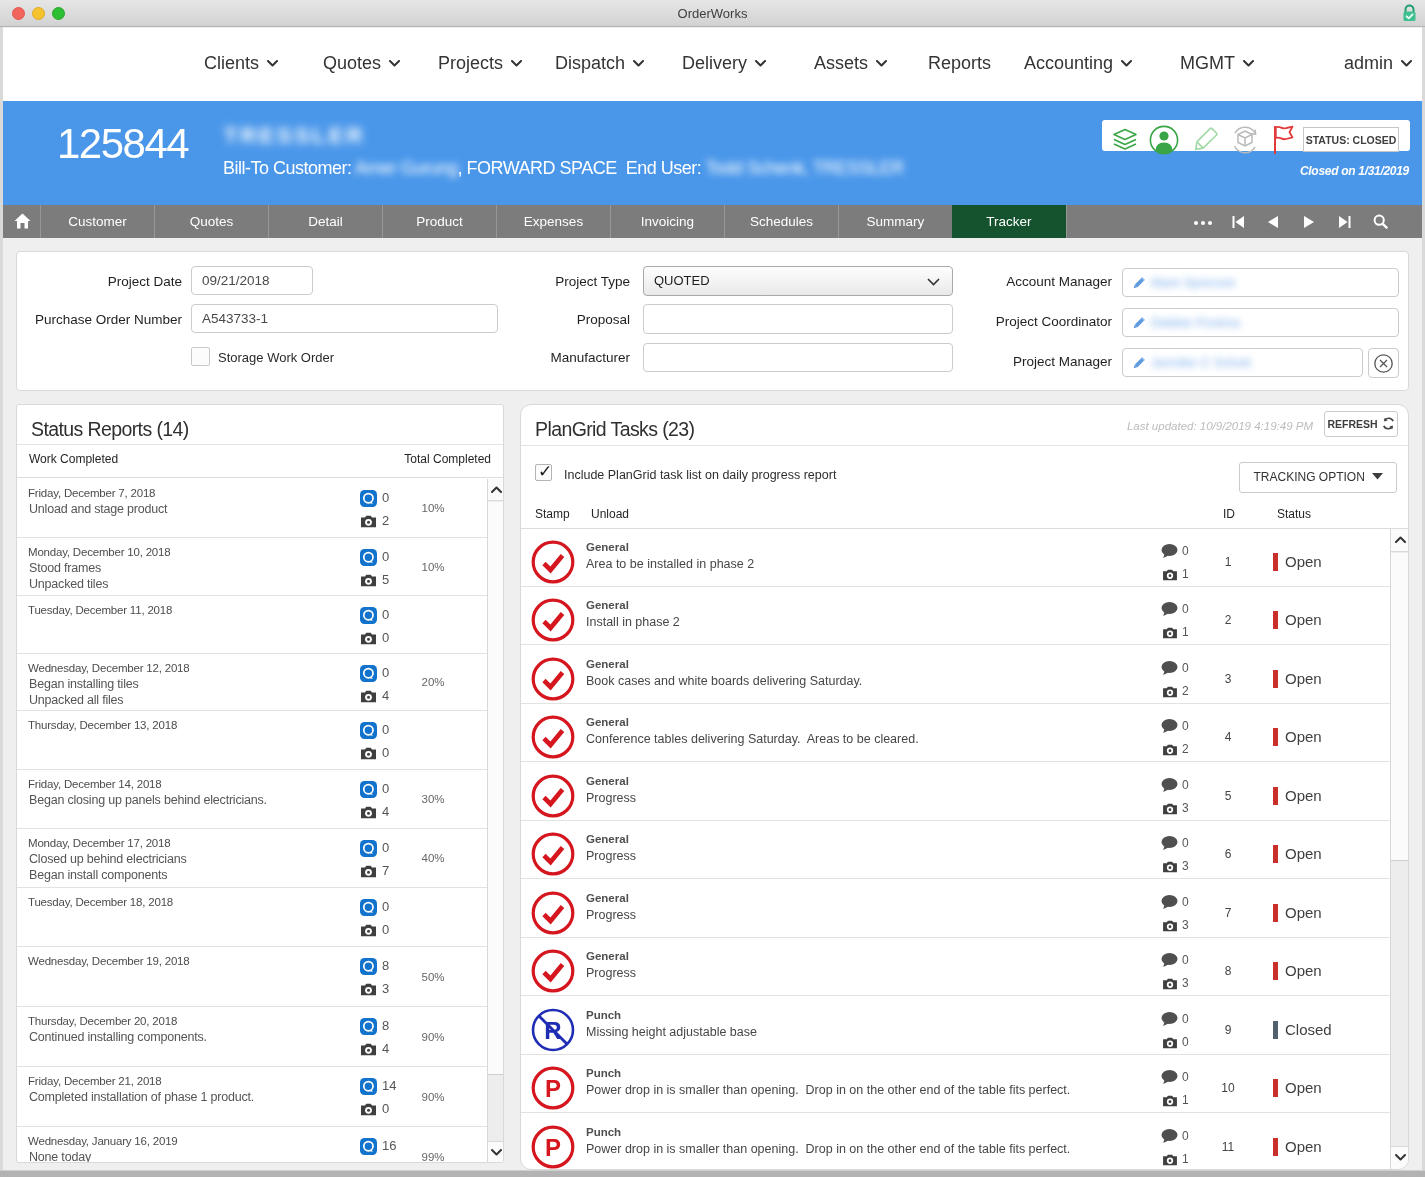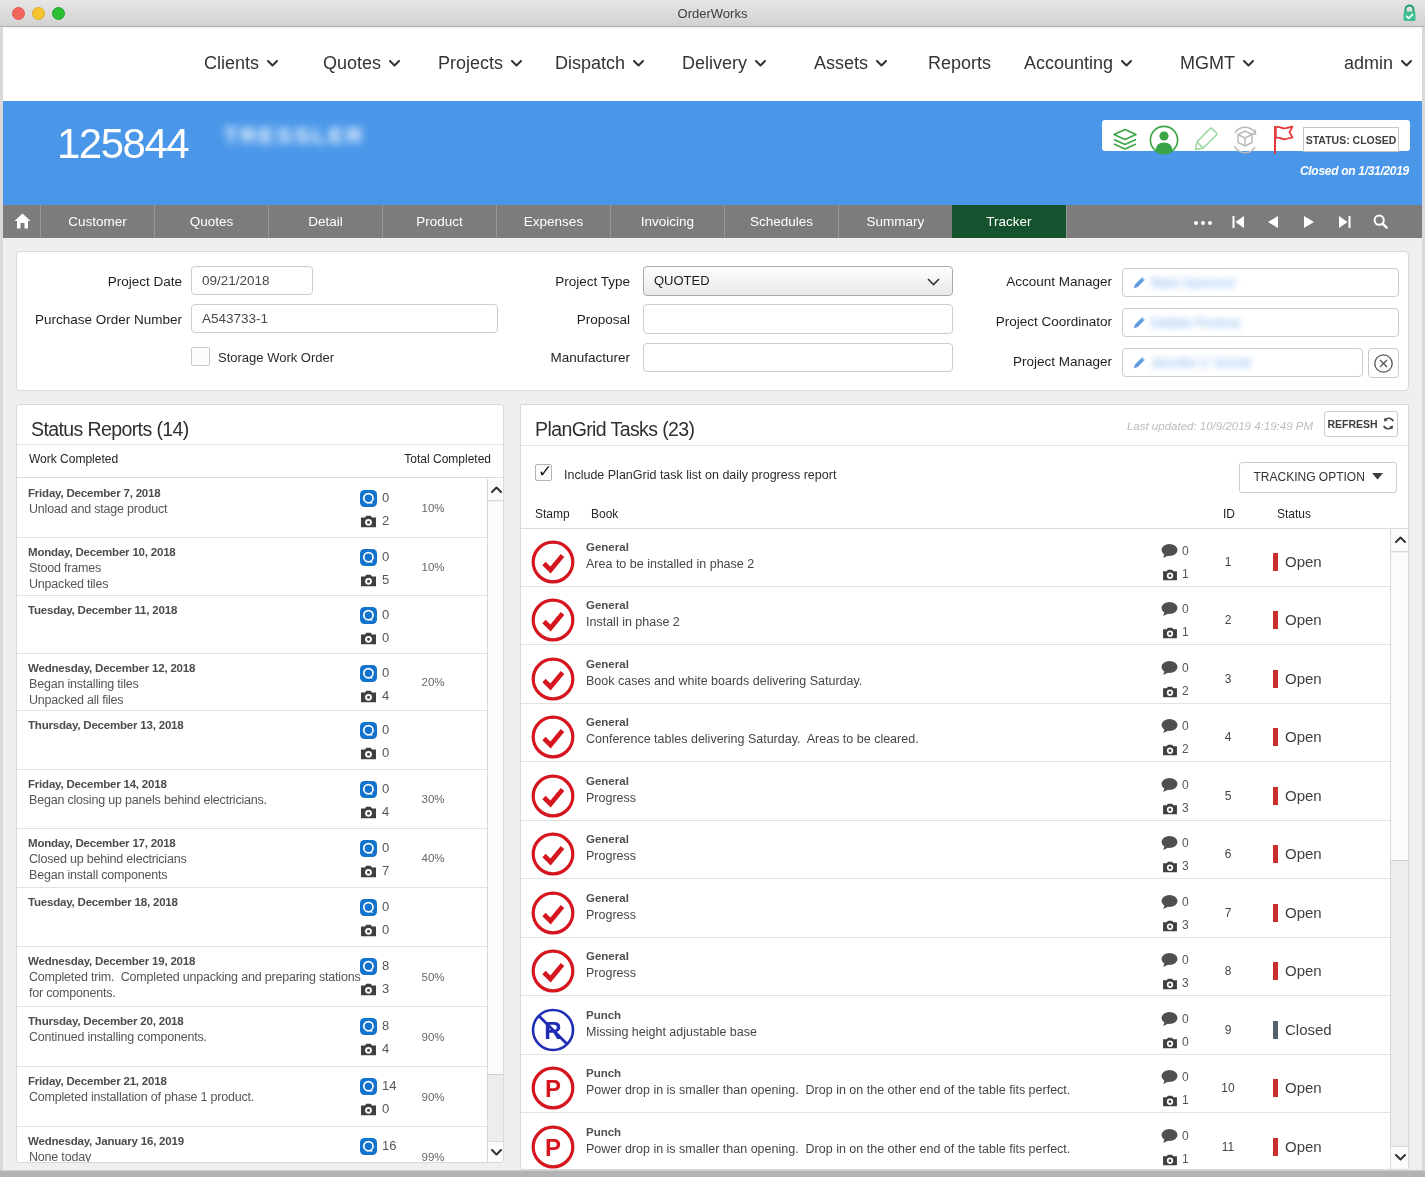--- a/index.html
+++ b/index.html
@@ -46,28 +46,28 @@
 .flabel { position:absolute; font-size:13.5px; color:#1f1f1f; text-align:right; white-space:nowrap; }
 .finput { position:absolute; border:1px solid #cccccc; border-radius:4px; background:#fff;
   font-size:13.5px; color:#4a4a4a; line-height:27px; padding-left:10px; }
 .fselect { position:absolute; border:1px solid #a9a9a9; border-radius:4px;
   background:linear-gradient(#fefefe,#e9e9e9); font-size:13px; color:#1d1d1d; line-height:28px; padding-left:10px; }
 .checkbox { position:absolute; border:1px solid #c9c9c9; border-radius:2px; background:#fcfcfc; }
 .bluename { color:#79aceb; filter:blur(3.5px); font-size:13px; }
 
 
 .leftpanel { left:16px; top:404px; width:488px; height:759px; overflow:hidden; border-radius:3px;}
-.rightpanel { left:520px; top:404px; width:889px; height:766px; overflow:hidden; border-radius:1px;}
+.rightpanel { left:520px; top:404px; width:889px; height:766px; overflow:hidden; border-radius:11px;}
 .ptitle { position:absolute; left:14px; top:13px; font-size:19.5px; letter-spacing:-0.6px; color:#2f2f2f; }
 .pdivider { position:absolute; left:0; width:100%; height:0; border-top:1px solid #e4e4e4; }
 
 .colhead { position:absolute; font-size:12px; color:#252525; }
 
 .srow { position:absolute; left:0; width:471px; border-bottom:1px solid #e2e2e2; overflow:hidden; }
-.sdate { position:absolute; left:11px; top:8px; font-size:11.5px; letter-spacing:-0.2px; font-weight:bold; color:#4c4c4c; white-space:nowrap;}
+.sdate { position:absolute; left:11px; top:8px; font-size:11.5px; letter-spacing:-0.2px; font-weight:normal; color:#4c4c4c; white-space:nowrap;}
 .sdesc { position:absolute; left:12px; top:23px; width:334px; font-size:12.5px; letter-spacing:-0.2px; color:#555; line-height:15.5px; }
 .scount { position:absolute; left:365px; font-size:13px; color:#555; }
 .spct { position:absolute; left:376px; width:80px; text-align:center; font-size:11.5px; color:#666; }
 
 .trow { position:absolute; left:0; width:869px; border-bottom:1px solid #e2e2e2; overflow:hidden; }
 .ttype { position:absolute; left:65px; top:12px; font-size:11.5px; font-weight:bold; color:#4f4f4f; }
 .tdesc { position:absolute; left:65px; top:28px; width:560px; font-size:12.5px; color:#464646; }
 .tcount { position:absolute; left:661px; font-size:12px; color:#555; }
 .tid { position:absolute; left:688px; width:38px; text-align:center; font-size:12px; color:#444; }
 .tbar { position:absolute; left:752px; top:24px; width:5px; height:18px; background:#c9302c; }
@@ -125,20 +125,21 @@
 <span class="item" style="left:1178px">MGMT<svg class="carat" width="11" height="7" viewBox="0 0 11 7">
         <polyline points="1,1 5.5,5.5 10,1" fill="none" stroke="#333" stroke-width="2" stroke-linecap="round" stroke-linejoin="round"></polyline>
       </svg></span>
 <span class="item" style="left:1342px">admin<svg class="carat" width="11" height="7" viewBox="0 0 11 7">
         <polyline points="1,1 5.5,5.5 10,1" fill="none" stroke="#333" stroke-width="2" stroke-linecap="round" stroke-linejoin="round"></polyline>
       </svg></span>
 </div>
 <div class="bluebar">
 <div class="bignum">125844</div>
 <div class="projtitle blurwhite">TRESSLER</div>
+<div class="subline">Bill-To Customer: <span class="blur2" style="filter:blur(3.5px)">Amer Gurung</span>, FORWARD SPACE&nbsp; End User: <span style="filter:blur(3.5px)">Todd Schenk, TRESSLER</span></div>
 <div class="iconbar">
       <svg width="26" height="24" viewBox="0 0 26 24" style="position:absolute;left:10px;top:8px">
         <g fill="none" stroke="#3aa546" stroke-width="1.6" stroke-linejoin="round">
           <path d="M13 1.5 L24 6.5 L13 11.5 L2 6.5 Z"></path>
           <path d="M2 11.5 L13 16.5 L24 11.5"></path>
           <path d="M2 16 L13 21 L24 16"></path>
         </g>
       </svg>
       <svg width="30" height="30" viewBox="0 0 30 30" style="position:absolute;left:47px;top:5px">
         <circle cx="15" cy="15" r="13.6" fill="#fff" stroke="#3aa546" stroke-width="1.6"></circle>
@@ -378,21 +379,20 @@
 <div class="scount" style="top:11px">0</div>
 <svg width="17" height="13" viewBox="0 0 17 13" style="position:absolute;left:343px;top:36px">
         <path d="M1 2.5 L5 2.5 L6.2 0.8 L10.8 0.8 L12 2.5 L16 2.5 L16 12.2 L1 12.2 Z" fill="#3f3f3f"></path>
         <circle cx="8.5" cy="7.3" r="3.4" fill="#fff"></circle>
         <circle cx="8.5" cy="7.3" r="1.5" fill="#3f3f3f"></circle>
       </svg>
 <div class="scount" style="top:34px">0</div>
 </div>
 <div class="srow" style="top:542px;height:60px">
 <div class="sdate">Wednesday, December 19, 2018</div>
-<div class="sdesc">Completed trim.&nbsp; Completed unpacking and preparing stations for components.</div>
 <svg width="17" height="18" viewBox="0 0 17 18" style="position:absolute;left:343px;top:11px">
         <rect x="0" y="0" width="17" height="17" rx="4.5" fill="#1273cd"></rect>
         <circle cx="8.4" cy="8.2" r="4.6" fill="none" stroke="#fff" stroke-width="1.7"></circle>
         <path d="M11.3 11.6 L12.9 13.8 L9.8 13.2 Z" fill="#fff"></path>
       </svg>
 <div class="scount" style="top:11px">8</div>
 <svg width="17" height="13" viewBox="0 0 17 13" style="position:absolute;left:343px;top:36px">
         <path d="M1 2.5 L5 2.5 L6.2 0.8 L10.8 0.8 L12 2.5 L16 2.5 L16 12.2 L1 12.2 Z" fill="#3f3f3f"></path>
         <circle cx="8.5" cy="7.3" r="3.4" fill="#fff"></circle>
         <circle cx="8.5" cy="7.3" r="1.5" fill="#3f3f3f"></circle>
@@ -473,21 +473,21 @@
       </svg></div>
 <div class="pdivider" style="top:40px"></div>
 <div class="checkbox" style="left:14px;top:59px;width:17px;height:17px;border-color:#b3b3b3">
       <span style="position:absolute;left:2px;top:-4px;font-size:17px;color:#1c1c1c">✓</span>
     </div>
 <div style="position:absolute;left:43px;top:63px;font-size:12.5px;color:#2e2e2e">Include PlanGrid task list on daily progress report</div>
 <div class="btn" style="left:718px;top:57px;width:158px;height:31px;font-size:12px;line-height:29px;color:#333">TRACKING OPTION &nbsp;<svg width="11" height="7" viewBox="0 0 11 7" style="vertical-align:1px">
         <path d="M0 0 L11 0 L5.5 6.5 Z" fill="#3c3c3c"></path>
       </svg></div>
 <div class="colhead" style="left:14px;top:102px">Stamp</div>
-<div class="colhead" style="left:70px;top:102px">Book</div>
+<div class="colhead" style="left:70px;top:102px">Unload</div>
 <div class="colhead" style="left:702px;top:102px">ID</div>
 <div class="colhead" style="left:756px;top:102px">Status</div>
 <div class="pdivider" style="top:123px;border-color:#dcdcdc"></div>
 <div class="trow" style="top:124px;height:58px">
 <svg width="44" height="44" viewBox="0 0 44 44" style="position:absolute;left:10px;top:11px">
         <circle cx="22" cy="22" r="19.8" fill="none" stroke="#d6161e" stroke-width="3.2"></circle>
         <path d="M13 23.5 L19.5 30 L31.5 15.5" fill="none" stroke="#d6161e" stroke-width="4.6" stroke-linecap="butt"></path>
       </svg>
 <div class="ttype">General</div>
 <div class="tdesc">Area to be installed in phase 2</div>

